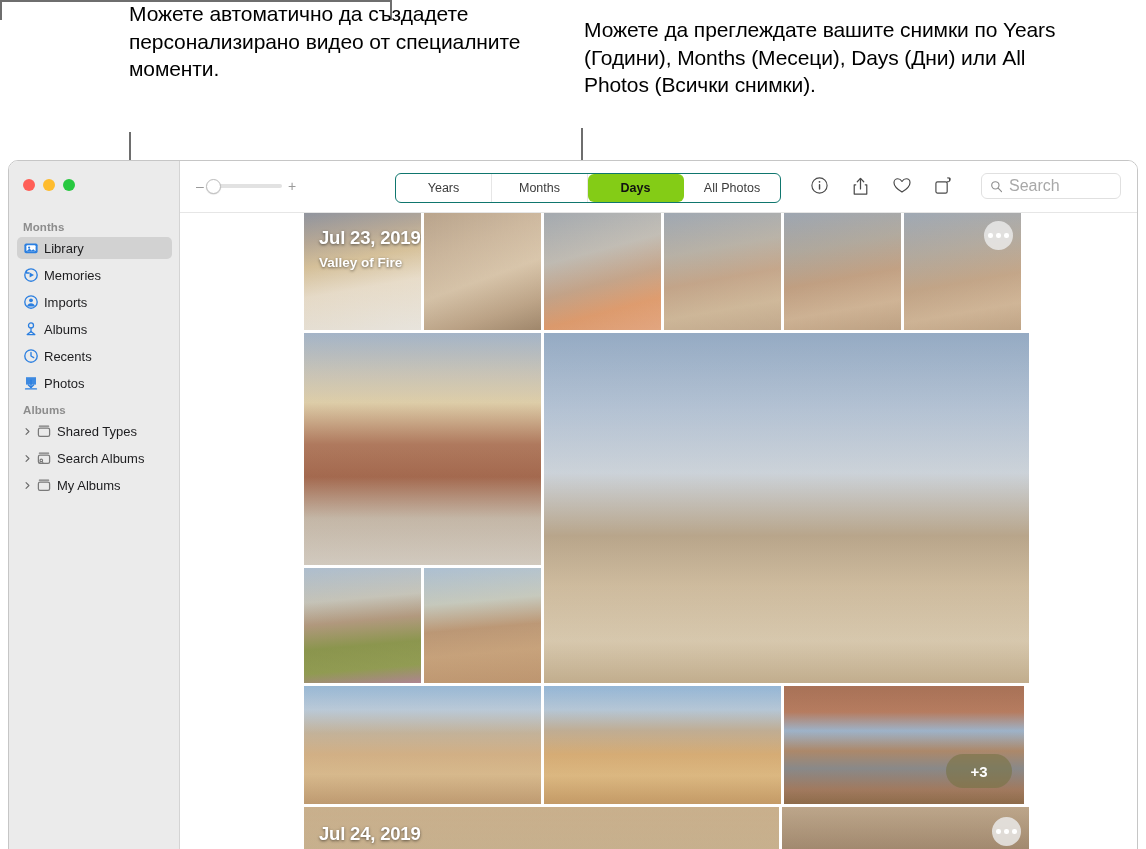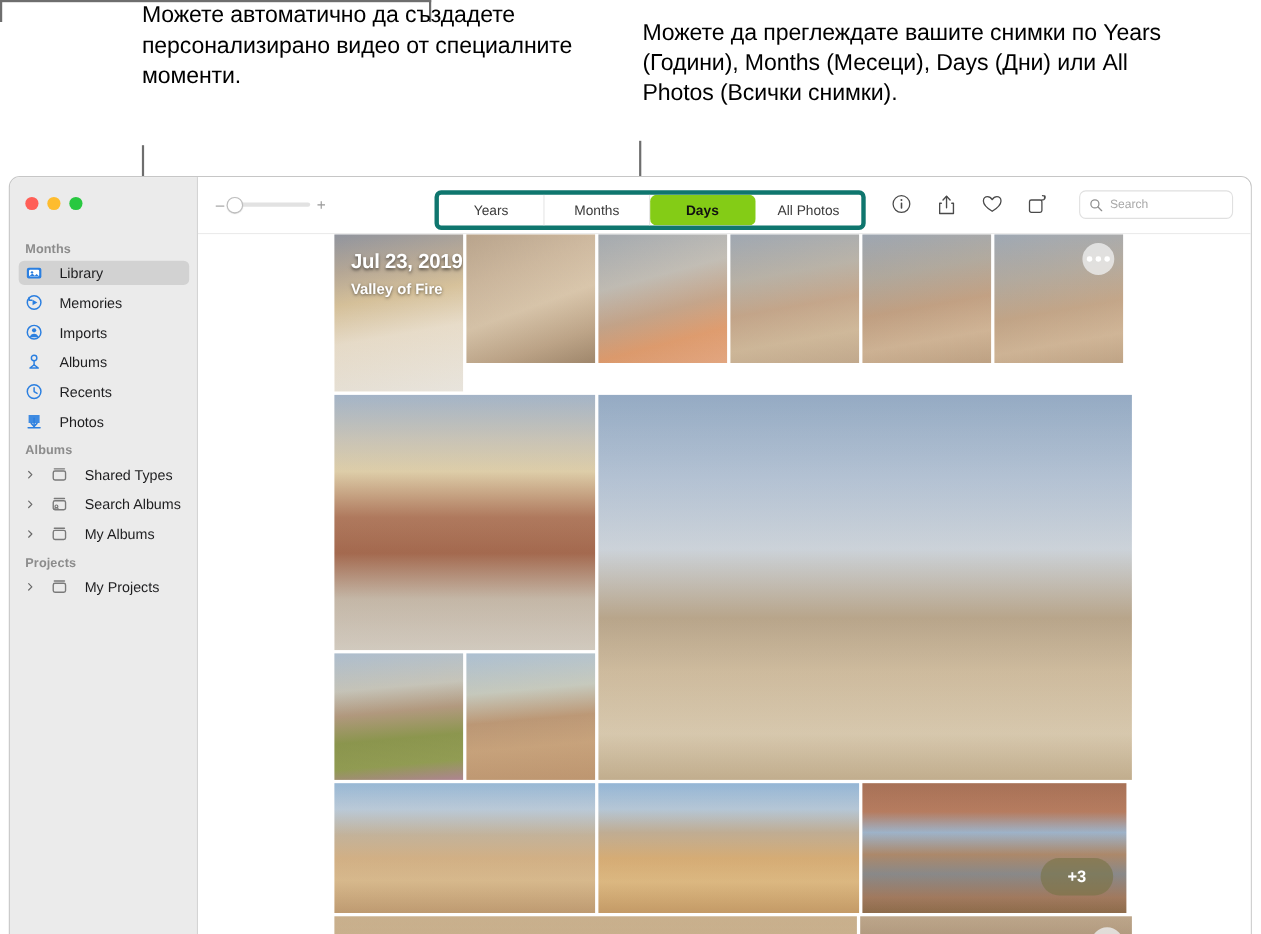--- a/index.html
+++ b/index.html
@@ -61,21 +61,21 @@
   .tl.yellow{background:#febc2e;}
   .tl.green{background:#28c840;}
 
   .sb-section{
     font-size:11.5px; font-weight:bold; color:#8c8c8c;
     padding:0 0 4px 14px; letter-spacing:0.1px;
   }
   #sb-list{ position:absolute; top:60px; left:0; width:171px; }
   .sb-group{ margin-bottom:10px; }
   .sb-item{
-    display:flex; align-items:center; gap:15px;
+    display:flex; align-items:center; gap:5px;
     height:22px; margin:0 8px 5px 8px; padding:0 6px;
     border-radius:5px;
     font-size:13px; color:#1d1d1f;
     box-sizing:border-box;
   }
   .sb-item.selected{ background:#d2d2d2; }
   .sb-ico{ width:16px;height:16px;flex:0 0 16px;display:block; }
   .sb-chev{ width:9px;height:9px;flex:0 0 9px;margin-right:-1px; }
   .sb-label{ white-space:nowrap; }
 
@@ -92,42 +92,42 @@
   #zoom-knob{
     position:absolute; left:-4px; top:-5px; width:13px;height:13px;
     background:#ffffff; border:1px solid #bdbdbd; border-radius:50%;
     box-shadow:0 0.5px 1px rgba(0,0,0,.18);
   }
 
   #seg{
     position:absolute; left:215px; top:12px;
     display:flex; align-items:center;
     height:28px;
-    border:4px solid #0f766e; border-radius:6px;
+    border:1px solid #0f766e; border-radius:6px;
     background:#ffffff; overflow:hidden;
   }
   .seg-btn{
     height:28px; line-height:28px; min-width:96px; text-align:center;
     font-size:12.5px; color:#3b3b3b; box-sizing:border-box;
     border-right:1px solid #e6e6e6;
   }
   .seg-btn:last-child{border-right:none;}
   .seg-btn.active{ background:#84cc16; color:#111; font-weight:bold; border-right-color:transparent; border-radius:6px; }
 
   #tb-icons{ position:absolute; left:630px; top:12px; display:flex; align-items:center; gap:22px; height:28px; }
   .tb-ico{ width:19px;height:22px; display:block; }
 
   #searchbox{
     position:absolute; right:16px; top:12px;
     width:140px; height:26px;
     border:1px solid #e0e0e0; border-radius:6px;
     background:#fff; display:flex; align-items:center; gap:6px;
     padding:0 8px; box-sizing:border-box;
   }
-  #search-ph{ font-size:11px; color:#a8a8a8; }
+  #search-ph{ font-size:16px; color:#a8a8a8; }
 
   
   #content{
     position:absolute; left:171px; top:52px; right:0; bottom:0;
     background:#ffffff; overflow:hidden;
   }
   #grid{ position:absolute; left:124px; top:0px; width:725px; }
   .prow{ display:flex; gap:3px; margin-bottom:3px; }
   .ph{ position:relative; overflow:hidden; background:#b9b9b9; }
 
@@ -315,37 +315,20 @@
             </span>
             <span style="display: flex;">
               <svg class="sb-ico" viewBox="0 0 16 16" width="16" height="16">
                 <path d="M3.4 3.2 L12.6 3.2" stroke="#7a7a7a" stroke-width="1.25" stroke-linecap="round"></path>
                 <rect x="2.4" y="5.2" width="11.2" height="8.2" rx="1.6" fill="none" stroke="#7a7a7a" stroke-width="1.25"></rect>
               </svg>
             </span>
             <span class="sb-label">My Albums</span>
           </div>
         </div>
-        <div class="sb-group">
-          <div class="sb-section">Projects</div>
-          <div class="sb-item">
-            <span style="display: flex;">
-              <svg class="sb-chev" viewBox="0 0 10 10" width="9" height="9">
-  <path d="M3.4 1.8 L6.6 5 L3.4 8.2" fill="none" stroke="#6b6b6b" stroke-width="1.25" stroke-linecap="round" stroke-linejoin="round"></path>
-              </svg>
-            </span>
-            <span style="display: flex;">
-              <svg class="sb-ico" viewBox="0 0 16 16" width="16" height="16">
-                <path d="M3.4 3.2 L12.6 3.2" stroke="#7a7a7a" stroke-width="1.25" stroke-linecap="round"></path>
-                <rect x="2.4" y="5.2" width="11.2" height="8.2" rx="1.6" fill="none" stroke="#7a7a7a" stroke-width="1.25"></rect>
-              </svg>
-            </span>
-            <span class="sb-label">My Projects</span>
-          </div>
-        </div>
       </div>
   </div>
 
   <div id="toolbar">
 
     <div id="zoom-ctl">
       <span class="zs-sign">–</span>
       <div id="zoom-track">
         <div id="zoom-knob"></div>
       </div>
@@ -394,21 +377,21 @@
         <path d="M10.1 10.1 L14.2 14.2" stroke="#8e8e8e" stroke-width="1.4" stroke-linecap="round"></path>
       </svg>
       <span id="search-ph">Search</span>
     </div>
   </div>
 
   <div id="content">
     <div id="grid">
 
       <div class="prow">
-        <div class="ph g-blonde" style="width:117px;height:143px">
+        <div class="ph g-blonde" style="width:117px;height:117px">
           <div class="date-ov">
             <div class="d1">Jul 23, 2019</div>
             <div class="d2">Valley of Fire</div>
           </div>
         </div>
         <div class="ph g-climb" style="width:117px;height:117px"></div>
         <div class="ph g-portrait" style="width:117px;height:117px"></div>
         <div class="ph g-sitred" style="width:117px;height:117px"></div>
         <div class="ph g-standpink" style="width:117px;height:117px"></div>
         <div class="ph g-sitrock" style="width:117px;height:117px">

